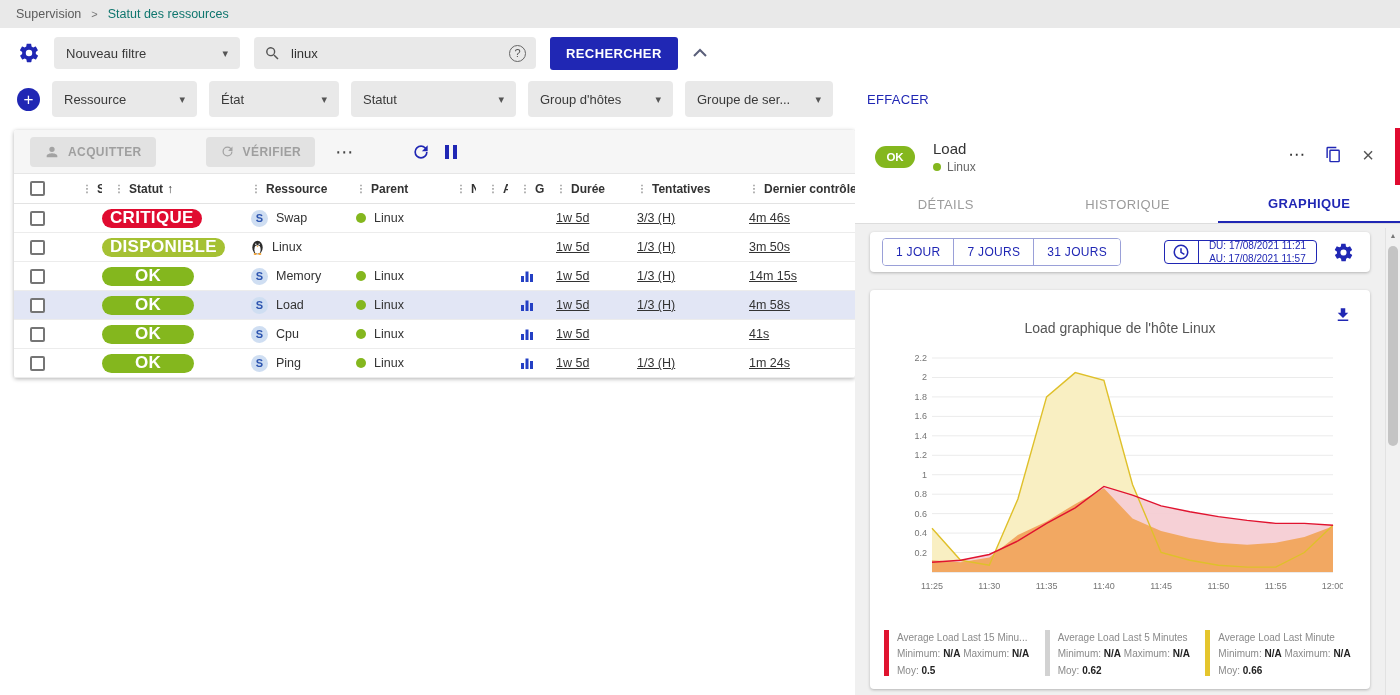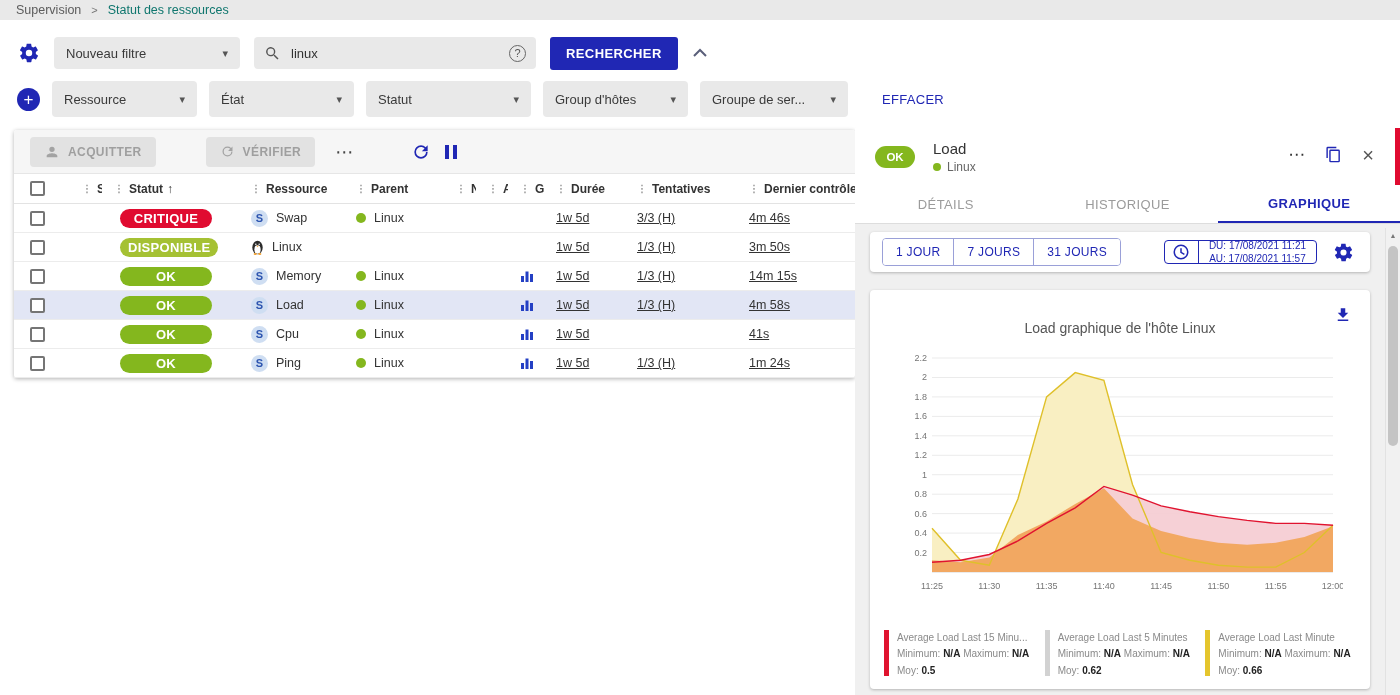--- a/index.html
+++ b/index.html
@@ -2,21 +2,21 @@
 <html style="--c-primary: #2027b4; --c-critical: #e00b30; --c-ok: #84b71e; --c-available: #a5c133; --c-selected_row: #e2e6f5;"><head>
 <meta charset="utf-8">
 <style>
   * { box-sizing: border-box; }
   html,body { margin:0; padding:0; }
   body {
     width:1400px; height:695px; overflow:hidden; position:relative;
     font-family:"Liberation Sans", sans-serif; background:#fff; color:#333;
   }
   
-  .breadcrumb-bar { height:20px; background:#e9e9e9; display:flex; align-items:center; gap:10px; padding:0 16px; font-size:12.5px; color:#5c5c5c; }
+  .breadcrumb-bar { height:28px; background:#e9e9e9; display:flex; align-items:center; gap:10px; padding:0 16px; font-size:12.5px; color:#5c5c5c; }
   .crumb { cursor:pointer; }
   .crumb.current { color:#0f766e; }
   .crumb-sep { color:#777; font-size:11px; }
   
   .filter-row1 { position:absolute; top:36px; left:0; height:34px; display:flex; align-items:center; gap:14px; padding-left:18px; }
   .icon-btn { background:none; border:none; padding:0; cursor:pointer; display:flex; align-items:center; }
   .select { background:#e9e9e9; border-radius:4px; height:32px; display:flex; align-items:center; justify-content:space-between; padding:0 12px; font-size:13px; color:#3a3a3a; cursor:pointer; }
   .filter-select { width:186px; }
   .caret { color:#555; font-size:11px; margin-left:8px; }
   .searchbox { background:#e9e9e9; border-radius:4px; height:32px; width:282px; display:flex; align-items:center; gap:8px; padding:0 10px; }
@@ -38,21 +38,21 @@
   .thead,.trow { display:grid; grid-template-columns:56px 32px 137px 105px 100px 32px 32px 36px 81px 112px 1fr; align-items:center; }
   .thead { height:30px; border-bottom:1px solid #e3e3e3; font-size:12px; font-weight:bold; color:#333; }
   .trow { height:29px; border-bottom:1px solid #ececec; font-size:12.5px; color:#333; cursor:pointer; }
   .trow.selected { background:var(--c-selected_row); }
   .cell { display:flex; align-items:center; overflow:hidden; white-space:nowrap; }
   .cb-cell { padding-left:16px; }
   .cb { width:15px; height:15px; border:2px solid #757575; border-radius:2px; background:#fff; display:inline-block; cursor:pointer; }
   .hcell { padding-left:12px; cursor:pointer; }
   .drag { color:#9a9a9a; font-size:10px; margin-right:5px; }
   .sort { margin-left:4px; font-size:12px; }
-  .pill { min-width:92px; height:19px; border-radius:10px; color:#fff; font-size:13px; font-weight:bold; letter-spacing:.3px; display:inline-flex; align-items:center; justify-content:center; margin-left:18px; padding:0 8px; }
+  .pill { min-width:92px; height:19px; border-radius:10px; color:#fff; font-size:17px; font-weight:bold; letter-spacing:.3px; display:inline-flex; align-items:center; justify-content:center; padding:0 8px; }
   .pill-critical { background:var(--c-critical); }
   .pill-ok { background:var(--c-ok); }
   .pill-available { background:var(--c-available); }
   .res-cell,.par-cell { gap:8px; padding-left:12px; }
   .scircle { width:17px; height:17px; border-radius:50%; background:#cfdef2; color:#2d55b0; font-size:11px; font-weight:bold; display:inline-flex; align-items:center; justify-content:center; flex:0 0 auto; }
   .gdot { width:10px; height:10px; border-radius:50%; background:var(--c-ok); display:inline-block; flex:0 0 auto; }
   .g-cell { padding-left:12px; }
   .txt { padding-left:12px;text-decoration:underline; }
   
   .detail-panel { position:absolute; left:855px; top:128px; right:0; bottom:0; background:#f0f0f0; }
@@ -125,21 +125,21 @@
   </button>
 </div>
 
 <div class="filter-row2">
   <span class="add-circle">+</span>
   <div class="crit-list">
       <div class="select crit-select" style="width: 145px;">
         <span>Ressource</span>
         <span class="caret">▾</span>
       </div>
-      <div class="select crit-select" style="width: 145px; align-items: center;">
+      <div class="select crit-select" style="width: 130px; align-items: center;">
         <span>État</span>
         <span class="caret">▾</span>
       </div>
       <div class="select crit-select" style="width: 165px;">
         <span>Statut</span>
         <span class="caret">▾</span>
       </div>
       <div class="select crit-select" style="width: 145px;">
         <span>Group d'hôtes</span>
         <span class="caret">▾</span>

